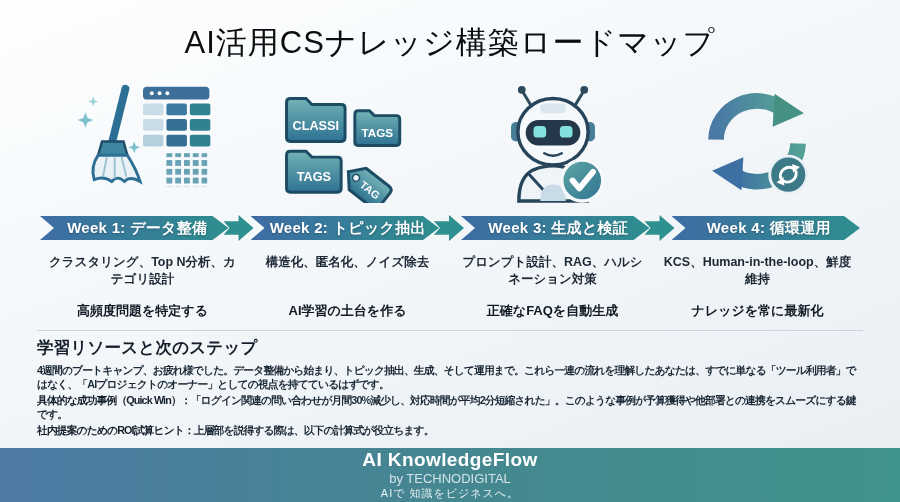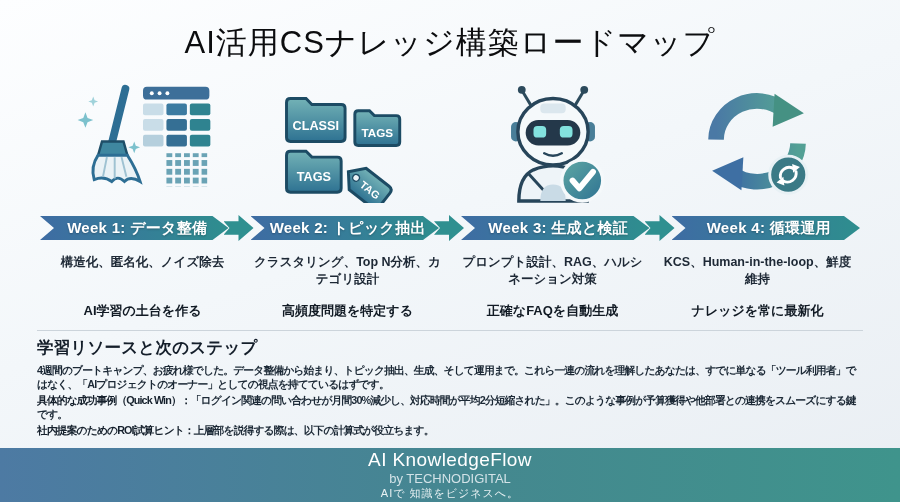--- a/index.html
+++ b/index.html
@@ -64,21 +64,21 @@
     color: #1c2936; font-weight: 600;
   }
   .resources p .lead { font-weight: 800; color: #15202c; }
   
   .footer {
     position: absolute; left: 0; bottom: 0; width: 900px; height: 54px;
     background: linear-gradient(90deg, #4d7aa3 0%, #44888f 55%, #3f948c 100%);
     display: flex; flex-direction: column; align-items: center; justify-content: center;
     color: #ffffff;
   }
-  .footer .brand { font-size: 19px; font-weight: 400; letter-spacing: 0.4px; line-height: 1.1; }
+  .footer .brand { font-size: 19px; font-weight: 700; letter-spacing: 0.4px; line-height: 1.1; }
   .footer .byline { font-size: 13px; color: #d3e3e8; line-height: 1.2; }
   .footer .tagline { font-size: 11px; color: #e8f1f3; line-height: 1.3; letter-spacing: 1px; }
 </style>
 </head>
 <body>
 
 <div class="page">
 
   <h1 class="title">AI活用CSナレッジ構築ロードマップ</h1>
 
@@ -216,26 +216,26 @@
       <span>Week 3: 生成と検証</span>
     </div>
     <div class="connector"></div>
     <div class="banner">
       <span>Week 4: 循環運用</span>
     </div>
   </div>
 
   <div class="details-row">
     <div class="detail-cell">
+      <div class="activities">クラスタリング、Top N分析、カテゴリ設計</div>
+      <div class="outcome">高頻度問題を特定する</div>
+    </div>
+    <div class="detail-cell">
       <div class="activities">構造化、匿名化、ノイズ除去</div>
       <div class="outcome">AI学習の土台を作る</div>
-    </div>
-    <div class="detail-cell">
-      <div class="activities">クラスタリング、Top N分析、カテゴリ設計</div>
-      <div class="outcome">高頻度問題を特定する</div>
     </div>
     <div class="detail-cell">
       <div class="activities">プロンプト設計、RAG、ハルシネーション対策</div>
       <div class="outcome">正確なFAQを自動生成</div>
     </div>
     <div class="detail-cell">
       <div class="activities">KCS、Human-in-the-loop、鮮度維持</div>
       <div class="outcome">ナレッジを常に最新化</div>
     </div>
   </div>

